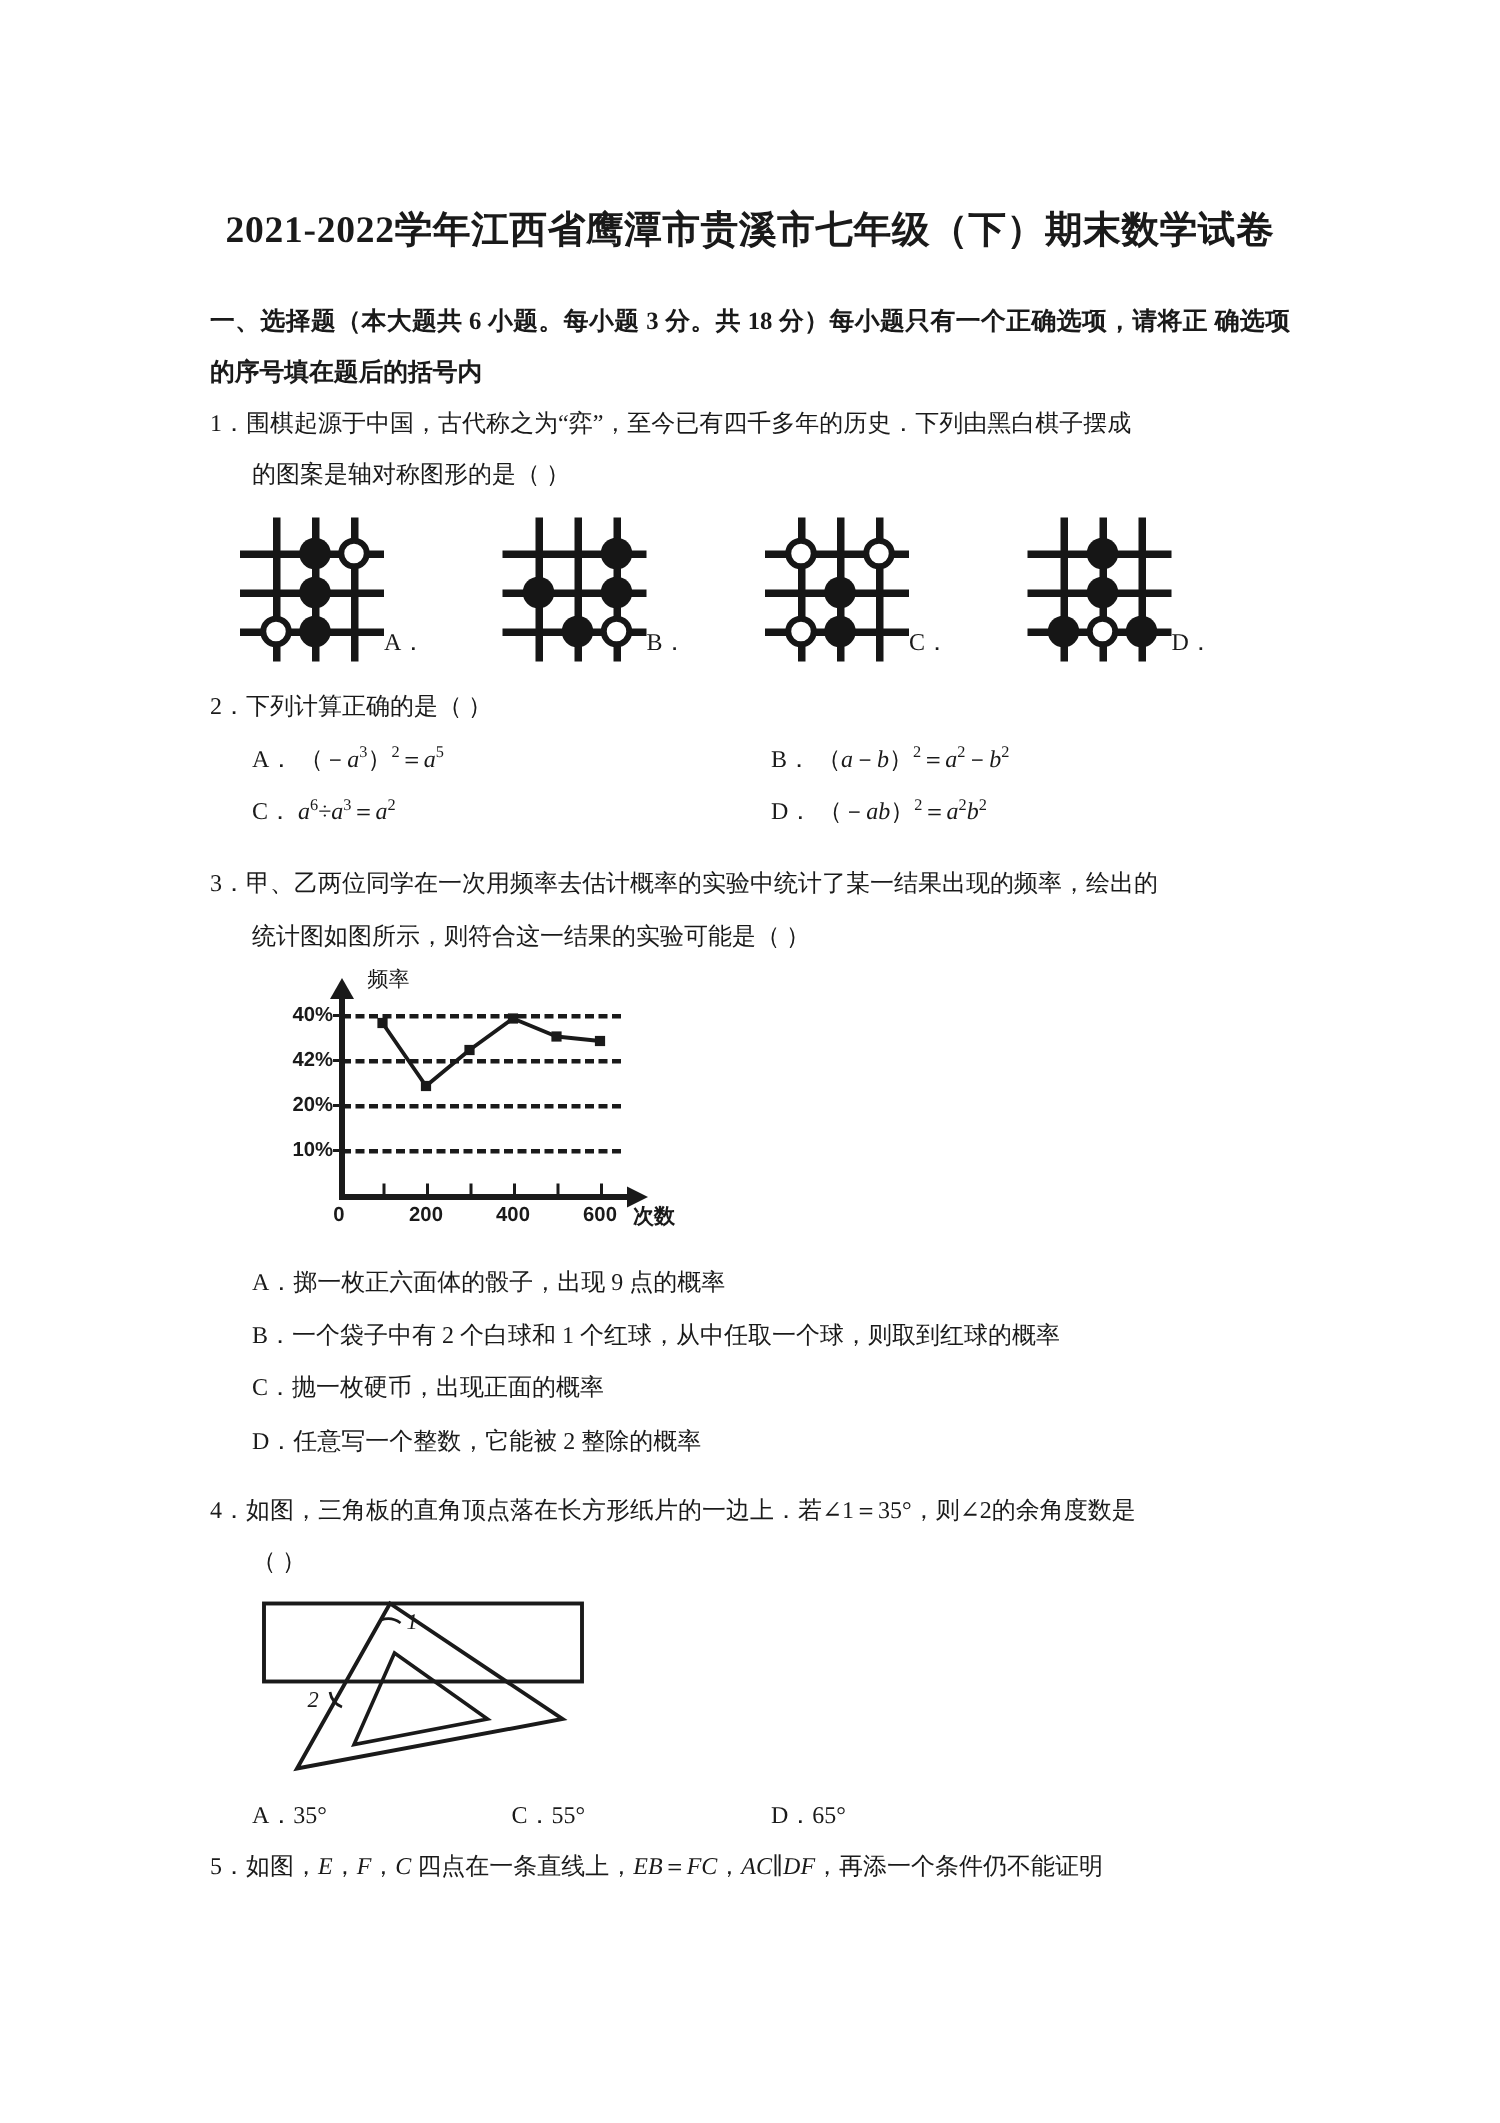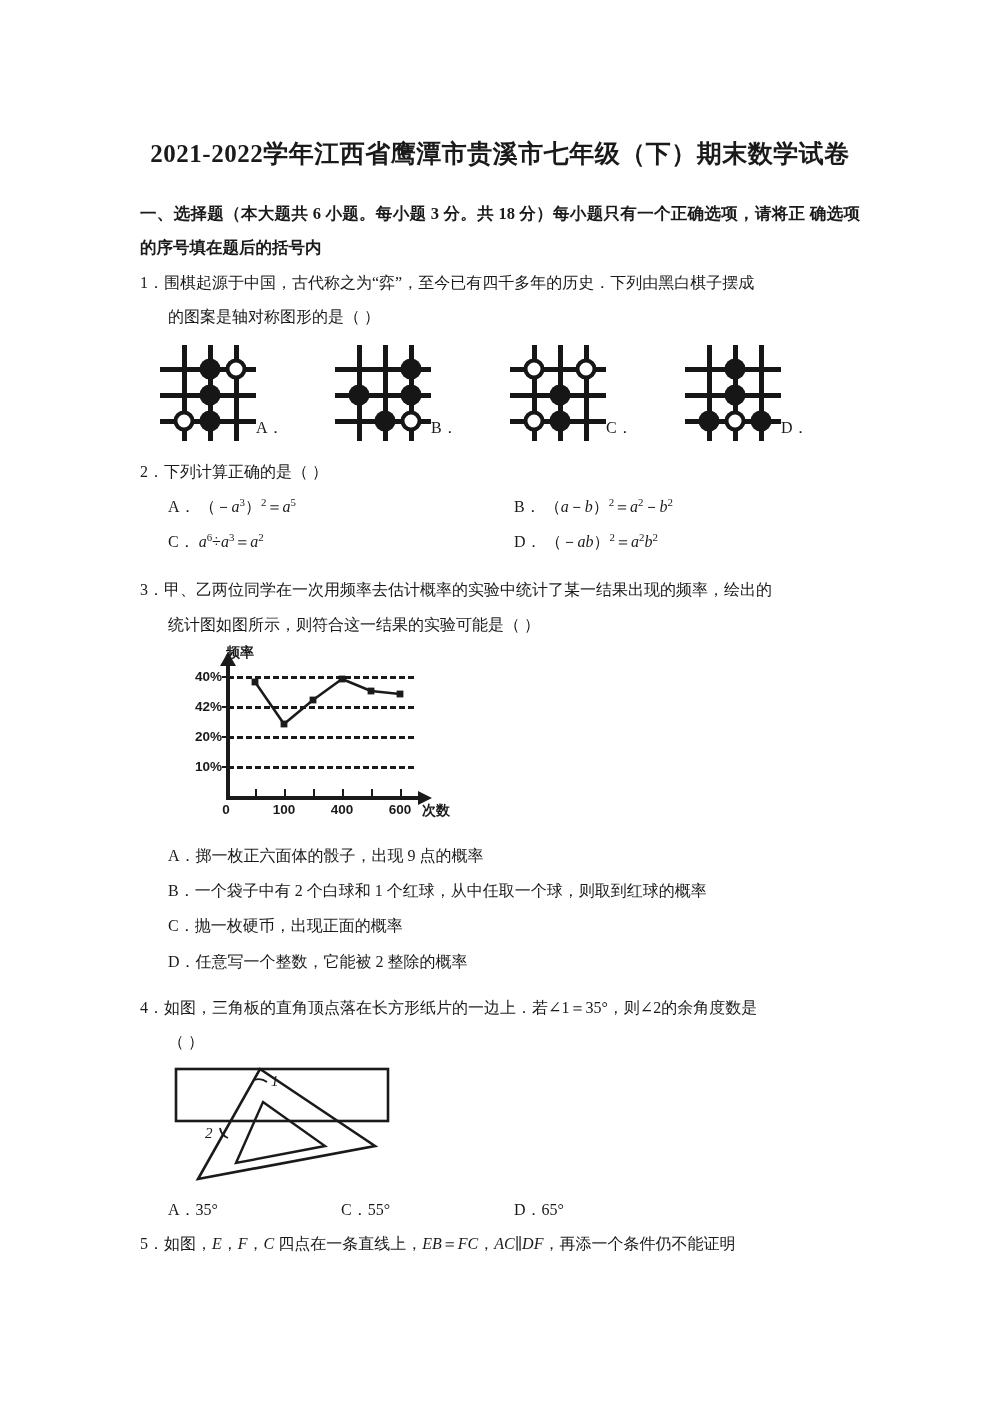--- a/index.html
+++ b/index.html
@@ -186,23 +186,23 @@
   }
   .chart .xlab {
     position: absolute;
     top: 156px;
     font-size: 13.5px;
     font-weight: bold;
     transform: translateX(-50%);
   }
   .chart .axis-title-y {
     position: absolute;
-    left: 56px; top: -2px;
+    left: 75px; top: -2px;
     font-size: 14px;
-    font-weight: bold;
+    font-weight: normal;
     font-family: "Liberation Sans","DejaVu Sans",sans-serif;
   }
   .chart .axis-title-x {
     position: absolute;
     left: 252px; top: 156px;
     font-size: 14px;
     font-weight: bold;
     font-family: "Liberation Sans","DejaVu Sans",sans-serif;
   }
   .chart svg.series { position: absolute; left: 0; top: 0; }
@@ -362,21 +362,21 @@
       <div class="ylab" style="top:30px">40%</div>
 
       <div class="xtick" style="left:85px"></div>
       <div class="xtick" style="left:114px"></div>
       <div class="xtick" style="left:143px"></div>
       <div class="xtick" style="left:172px"></div>
       <div class="xtick" style="left:201px"></div>
       <div class="xtick" style="left:230px"></div>
 
       <div class="xlab" style="left:56px">0</div>
-      <div class="xlab" style="left:114px">100</div>
+      <div class="xlab" style="left:114px">200</div>
       <div class="xlab" style="left:172px">400</div>
       <div class="xlab" style="left:230px">600</div>
 
       <svg class="series" width="290" height="180">
         <polyline id="series-path" fill="none" stroke="#1a1a1a" stroke-width="2.6" stroke-linejoin="round" points="85.0,36.0 114.0,78.0 143.0,54.0 172.0,33.0 201.0,45.0 230.0,48.0"></polyline>
         <g id="series-markers">
             <rect x="81.6" y="32.6" width="6.8" height="6.8" fill="#1a1a1a"></rect>
             <rect x="110.6" y="74.6" width="6.8" height="6.8" fill="#1a1a1a"></rect>
             <rect x="139.6" y="50.6" width="6.8" height="6.8" fill="#1a1a1a"></rect>
             <rect x="168.6" y="29.6" width="6.8" height="6.8" fill="#1a1a1a"></rect>

